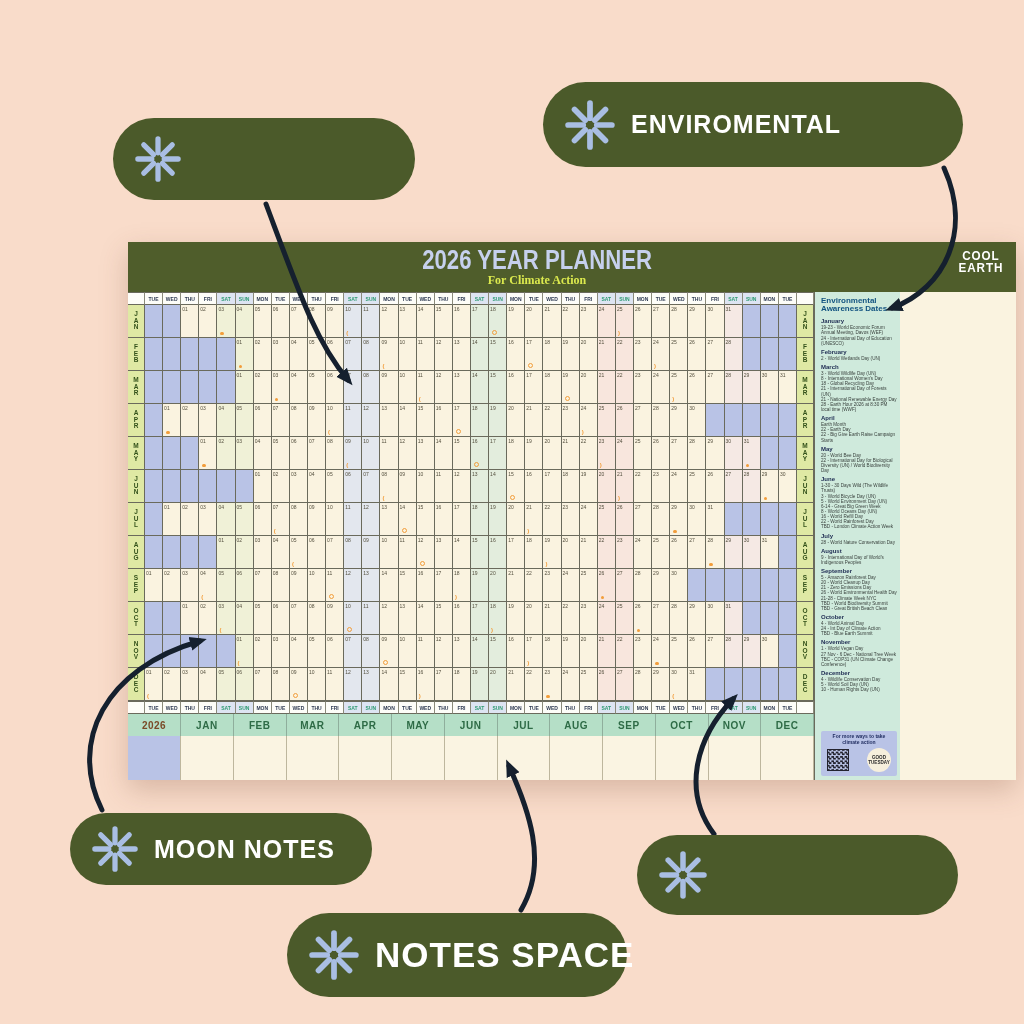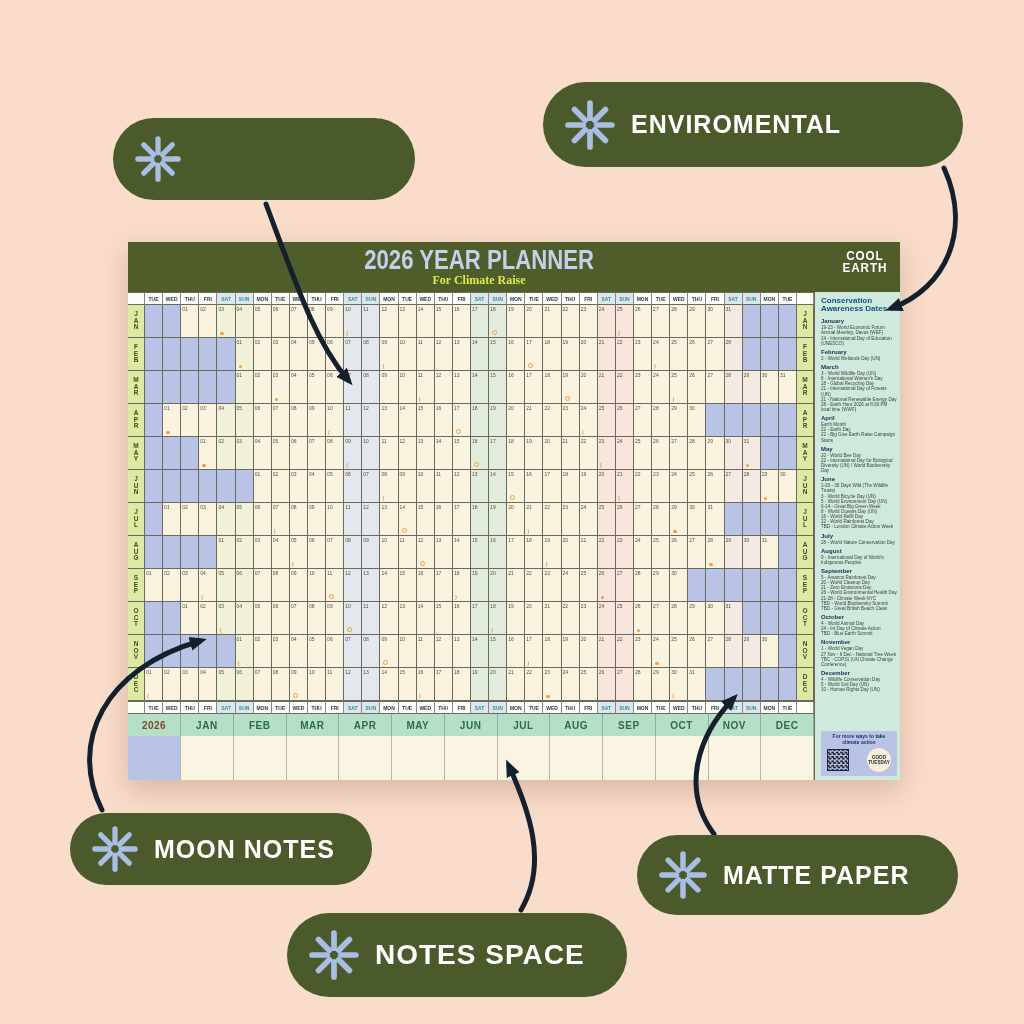--- a/index.html
+++ b/index.html
@@ -14,21 +14,21 @@
     display:flex;align-items:center;gap:16px;z-index:10;
     padding:0 30px 0 22px;box-sizing:border-box;
   }
   .pill .ast{flex:0 0 auto;}
   .pill .txt{color:#fff;font-weight:800;letter-spacing:1px;line-height:1.08;}
   .pill .txt div{white-space:nowrap;}
   
   #arrows{position:absolute;left:0;top:0;z-index:6;pointer-events:none;}
   
   .poster{
-    position:absolute;left:128px;top:242px;width:772px;height:538px;
+    position:absolute;left:128px;top:242px;width:888px;height:538px;
     background:#faf3e0;box-shadow:0 10px 26px rgba(120,70,50,.25);z-index:1;
   }
   .p-header{
     height:50px;background:#4f5d2b;position:relative;
     display:flex;flex-direction:column;align-items:center;justify-content:center;
   }
   .p-title{
     color:#c6d0ed;font-weight:800;font-size:27px;line-height:1;
     transform:scaleX(.82);letter-spacing:0;white-space:nowrap;margin-left:-70px;
   }
@@ -106,21 +106,21 @@
     display:flex;align-items:center;justify-content:center;text-align:center;
     color:#2a2a2a;font-weight:800;font-size:4.6px;line-height:1.1;
   }
 </style>
 </head>
 <body>
 
 <div class="poster">
   <div class="p-header">
     <div class="p-title">2026 YEAR PLANNER</div>
-    <div class="p-sub">For Climate Raise</div>
+    <div class="p-sub">For Climate Action</div>
     <div class="p-logo">
       <div>COOL</div>
       <div>EARTH</div>
     </div>
   </div>
   <div class="p-body">
     <div class="center-block">
         <div class="hdr-row cols">
           <div class="hdr-corner"></div>
           <div class="hdr-cell">TUE</div>
@@ -1534,21 +1534,21 @@
           <div class="note-cell"></div>
           <div class="note-cell"></div>
           <div class="note-cell"></div>
           <div class="note-cell"></div>
           <div class="note-cell"></div>
           <div class="note-cell"></div>
           <div class="note-cell"></div>
         </div>
       </div>
     <div class="sidebar">
-      <div class="sb-title">Conservation Awareness Dates</div>
+      <div class="sb-title">Environmental Awareness Dates</div>
       <div class="sb-sections">
           <div class="sb-month">January</div>
           <div class="sb-entry">19-23 - World Economic Forum Annual Meeting, Davos (WEF)</div>
           <div class="sb-entry">24 - International Day of Education (UNESCO)</div>
           <div class="sb-month">February</div>
           <div class="sb-entry">2 - World Wetlands Day (UN)</div>
           <div class="sb-month">March</div>
           <div class="sb-entry">3 - World Wildlife Day (UN)</div>
           <div class="sb-entry">8 - International Women's Day</div>
           <div class="sb-entry">18 - Global Recycling Day</div>
@@ -1669,32 +1669,29 @@
   <svg class="ast" width="48" height="48" viewBox="0 0 48 48">
       <line x1="30.5" y1="24" x2="45" y2="24" stroke="#a9bee3" stroke-width="5.5" stroke-linecap="round"></line>
       <line x1="28.59619407771256" y1="28.59619407771256" x2="38.8492424049175" y2="38.8492424049175" stroke="#a9bee3" stroke-width="5.5" stroke-linecap="round"></line>
       <line x1="24" y1="30.5" x2="24" y2="45" stroke="#a9bee3" stroke-width="5.5" stroke-linecap="round"></line>
       <line x1="19.40380592228744" y1="28.59619407771256" x2="9.150757595082503" y2="38.8492424049175" stroke="#a9bee3" stroke-width="5.5" stroke-linecap="round"></line>
       <line x1="17.5" y1="24" x2="3" y2="24.000000000000004" stroke="#a9bee3" stroke-width="5.5" stroke-linecap="round"></line>
       <line x1="19.40380592228744" y1="19.40380592228744" x2="9.1507575950825" y2="9.150757595082503" stroke="#a9bee3" stroke-width="5.5" stroke-linecap="round"></line>
       <line x1="24" y1="17.5" x2="23.999999999999996" y2="3" stroke="#a9bee3" stroke-width="5.5" stroke-linecap="round"></line>
       <line x1="28.596194077712557" y1="19.40380592228744" x2="38.84924240491749" y2="9.1507575950825" stroke="#a9bee3" stroke-width="5.5" stroke-linecap="round"></line>
     </svg>
-  <div class="txt" style="font-size:25px;">
-    <div>MATTE PAPER</div>
-  </div>
 </div>
 
 <div class="pill" style="left:287px;top:913px;width:340px;height:84px;">
   <svg class="ast" width="50" height="50" viewBox="0 0 48 48">
       <line x1="30.5" y1="24" x2="45" y2="24" stroke="#a9bee3" stroke-width="5.5" stroke-linecap="round"></line>
       <line x1="28.59619407771256" y1="28.59619407771256" x2="38.8492424049175" y2="38.8492424049175" stroke="#a9bee3" stroke-width="5.5" stroke-linecap="round"></line>
       <line x1="24" y1="30.5" x2="24" y2="45" stroke="#a9bee3" stroke-width="5.5" stroke-linecap="round"></line>
       <line x1="19.40380592228744" y1="28.59619407771256" x2="9.150757595082503" y2="38.8492424049175" stroke="#a9bee3" stroke-width="5.5" stroke-linecap="round"></line>
       <line x1="17.5" y1="24" x2="3" y2="24.000000000000004" stroke="#a9bee3" stroke-width="5.5" stroke-linecap="round"></line>
       <line x1="19.40380592228744" y1="19.40380592228744" x2="9.1507575950825" y2="9.150757595082503" stroke="#a9bee3" stroke-width="5.5" stroke-linecap="round"></line>
       <line x1="24" y1="17.5" x2="23.999999999999996" y2="3" stroke="#a9bee3" stroke-width="5.5" stroke-linecap="round"></line>
       <line x1="28.596194077712557" y1="19.40380592228744" x2="38.84924240491749" y2="9.1507575950825" stroke="#a9bee3" stroke-width="5.5" stroke-linecap="round"></line>
     </svg>
-  <div class="txt" style="font-size:28px;">
+  <div class="txt" style="font-size:35px;">
     <div>NOTES SPACE</div>
   </div>
 </div>
 
 </body></html>

